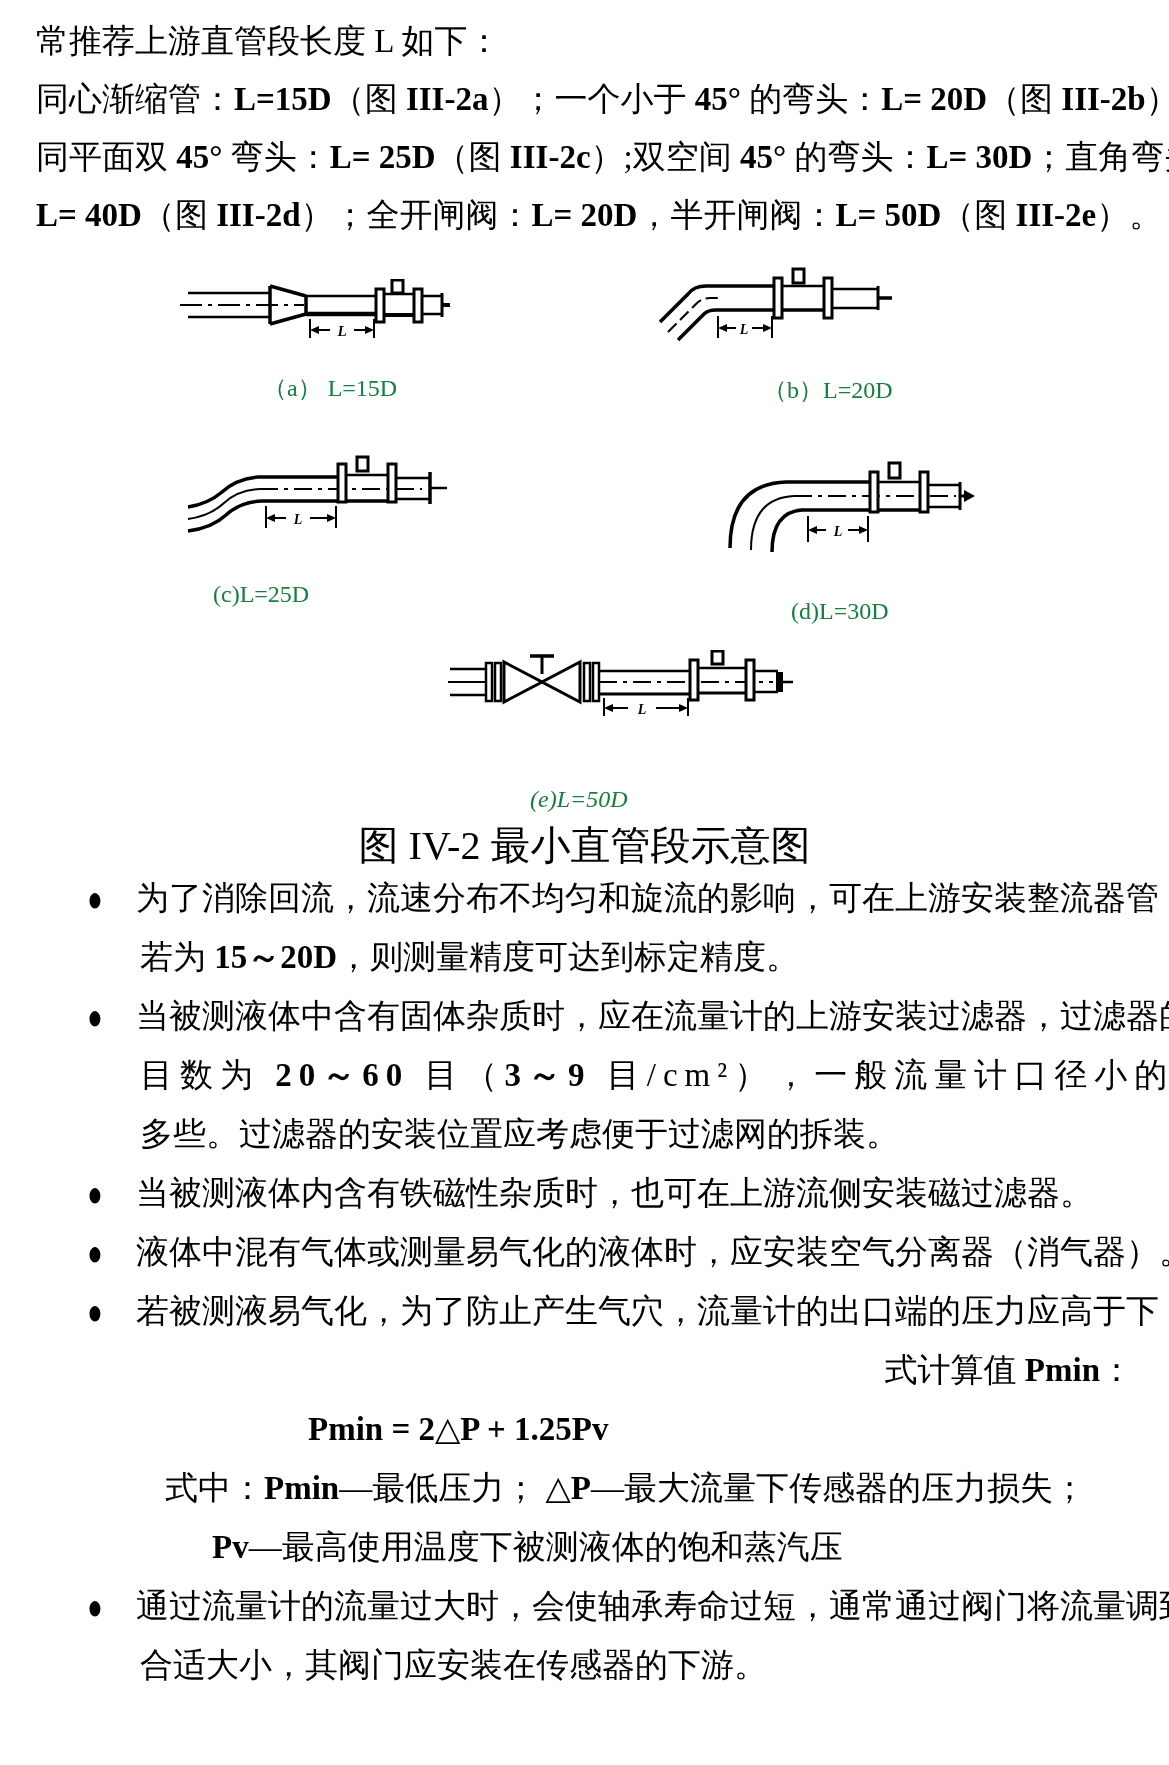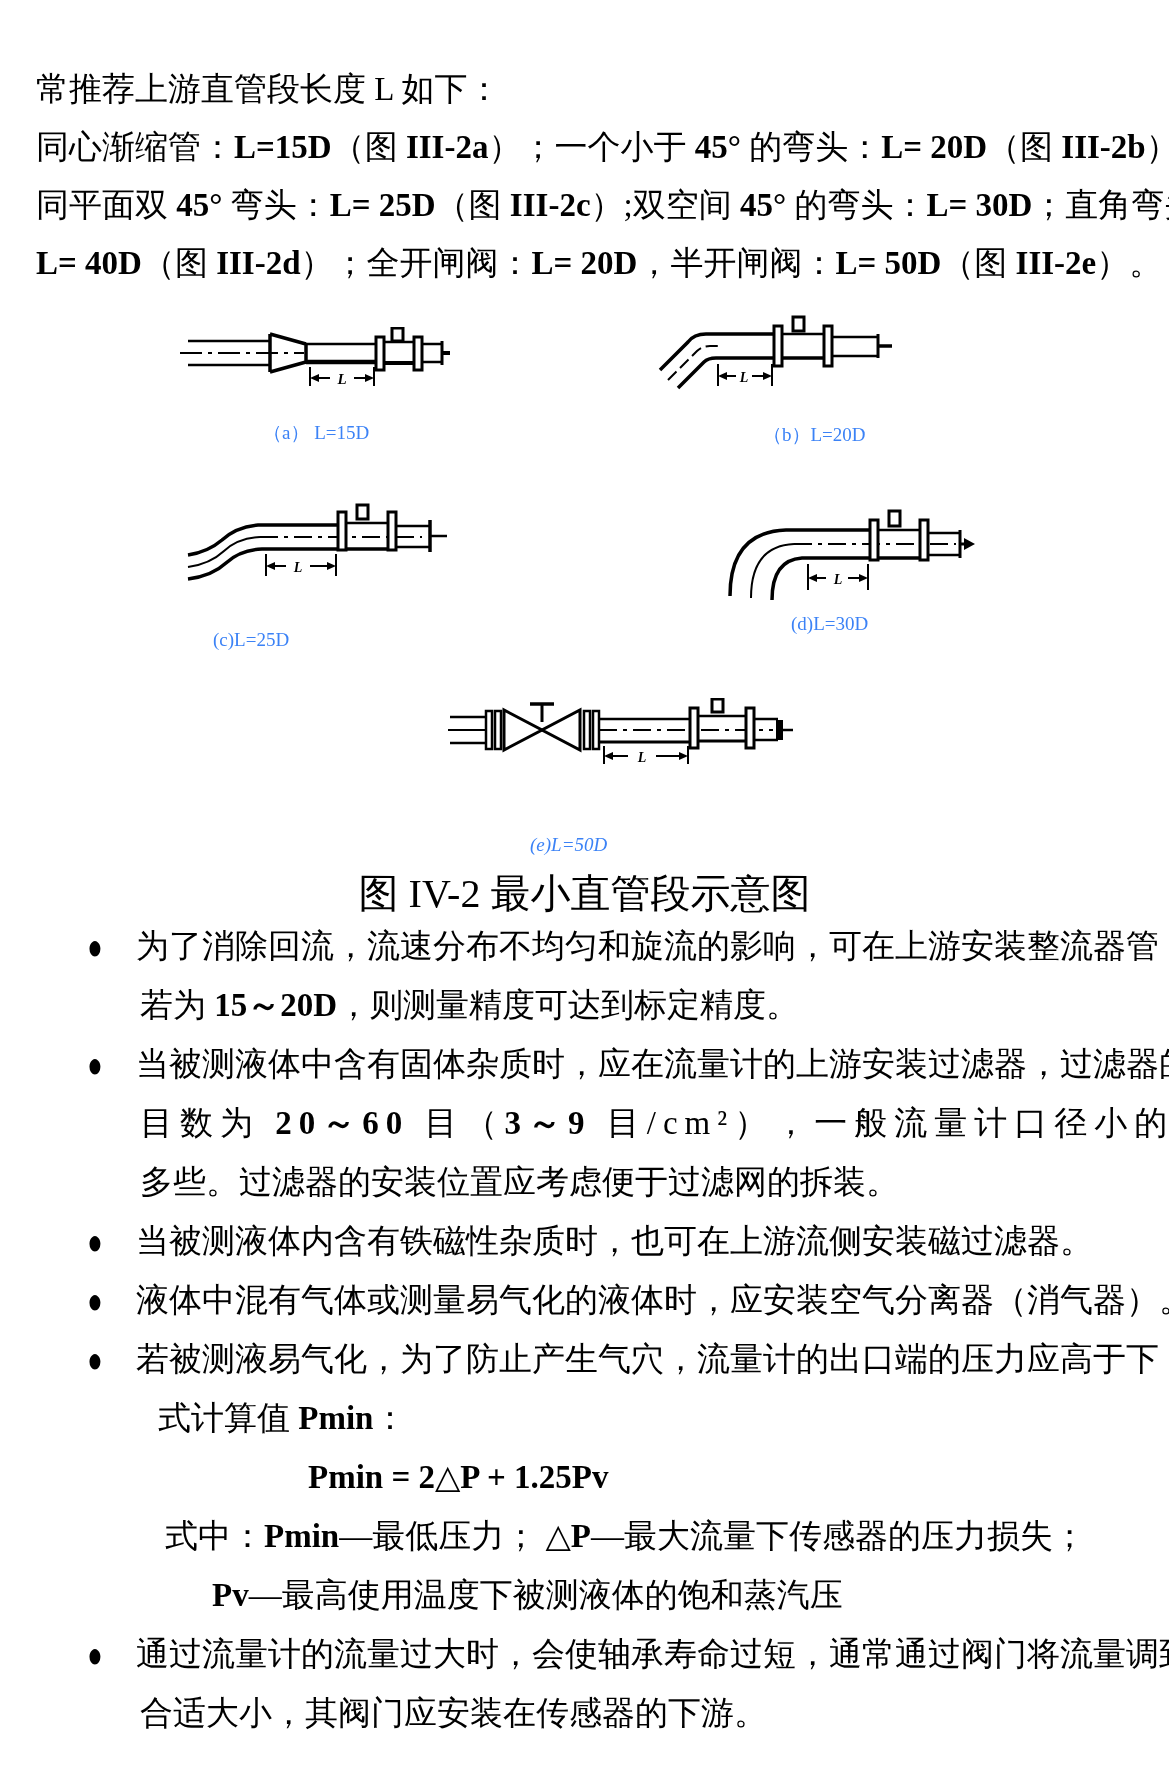--- a/index.html
+++ b/index.html
@@ -4,39 +4,39 @@
 <style>
   * { margin:0; padding:0; box-sizing:border-box; }
   html,body { background:#fff; }
   body {
     width:1169px; height:1765px; overflow:hidden; position:relative;
     color:#000; font-family:"Liberation Serif","DejaVu Serif",serif;
   }
   .bold { font-weight:bold; }
 
   
-  .intro { padding:12px 36px 0 36px; font-size:33px; line-height:58px;margin-top:48px; }
+  .intro { padding:12px 36px 0 36px; font-size:33px; line-height:58px; }
   .intro .line { white-space:nowrap; }
 
   
   .figures { position:relative; height:625px; }
   .fig { position:absolute; }
   .fig svg { display:block; }
-  .fig-label { position:absolute; font-size:19px; white-space:nowrap; color:#3b82f6; }
+  .fig-label { position:absolute; font-size:24px; white-space:nowrap; color:#15803d; }
   .caption { position:absolute; top:574px; left:0; width:100%; text-align:center; font-size:40px; }
 
   
   .body-block { padding:0 36px; font-size:33px; line-height:59px; }
   .b-line { position:relative; padding-left:100px; white-space:nowrap; }
   .b-line .marker {
     position:absolute; left:50px; top:0; font-size:30px;
     transform:scale(0.85,1.2); transform-origin:center;
   }
   .cont   { padding-left:104px; white-space:nowrap; }
-  .cont-b5{ padding-left:122px; white-space:nowrap; }
+  .cont-b5{ padding-left:122px; white-space:nowrap;text-align:right; }
   .spread { letter-spacing:7px; }
   .formula-line { padding-left:272px; white-space:nowrap; }
   .note-1 { padding-left:129px; white-space:nowrap; }
   .note-2 { padding-left:176px; white-space:nowrap; }
 
   .dim-text { font-family:"Liberation Serif",serif; font-weight:bold; font-style:italic; }
 </style>
 </head>
 <body>
 
@@ -144,21 +144,21 @@
         <path d="M240,36 H246" stroke-width="3"></path>
       </g>
       <polygon points="88,70 97,66 97,74" fill="#000"></polygon>
       <polygon points="148,70 139,66 139,74" fill="#000"></polygon>
       <polygon points="255,36 244,30 244,42" fill="#000"></polygon>
       <text class="dim-text" x="118" y="76" font-size="14" text-anchor="middle">L</text>
     </svg>
   </div>
 
   <div class="fig-label" style="left:213px; top:337px;">(c)L=25D</div>
-  <div class="fig-label" style="left:791px; top:321px;">(d)L=30D</div>
+  <div class="fig-label" style="left:791px; top:354px;">(d)L=30D</div>
 
   <div class="fig" style="left:448px; top:406px;">
     <svg width="345" height="70" viewBox="0 0 345 70">
       <g stroke="#000" fill="none">
         <path d="M2,19 H38 M2,45 H38" stroke-width="2.5"></path>
         <path d="M0,32 H40" stroke-width="2"></path>
         <rect x="38" y="13" width="6" height="38" stroke-width="2.5" fill="#fff"></rect>
         <rect x="47" y="13" width="6" height="38" stroke-width="2.5" fill="#fff"></rect>
         <path d="M56,12 L56,52 L94,32 Z" stroke-width="3"></path>
         <path d="M132,12 L132,52 L94,32 Z" stroke-width="3"></path>

